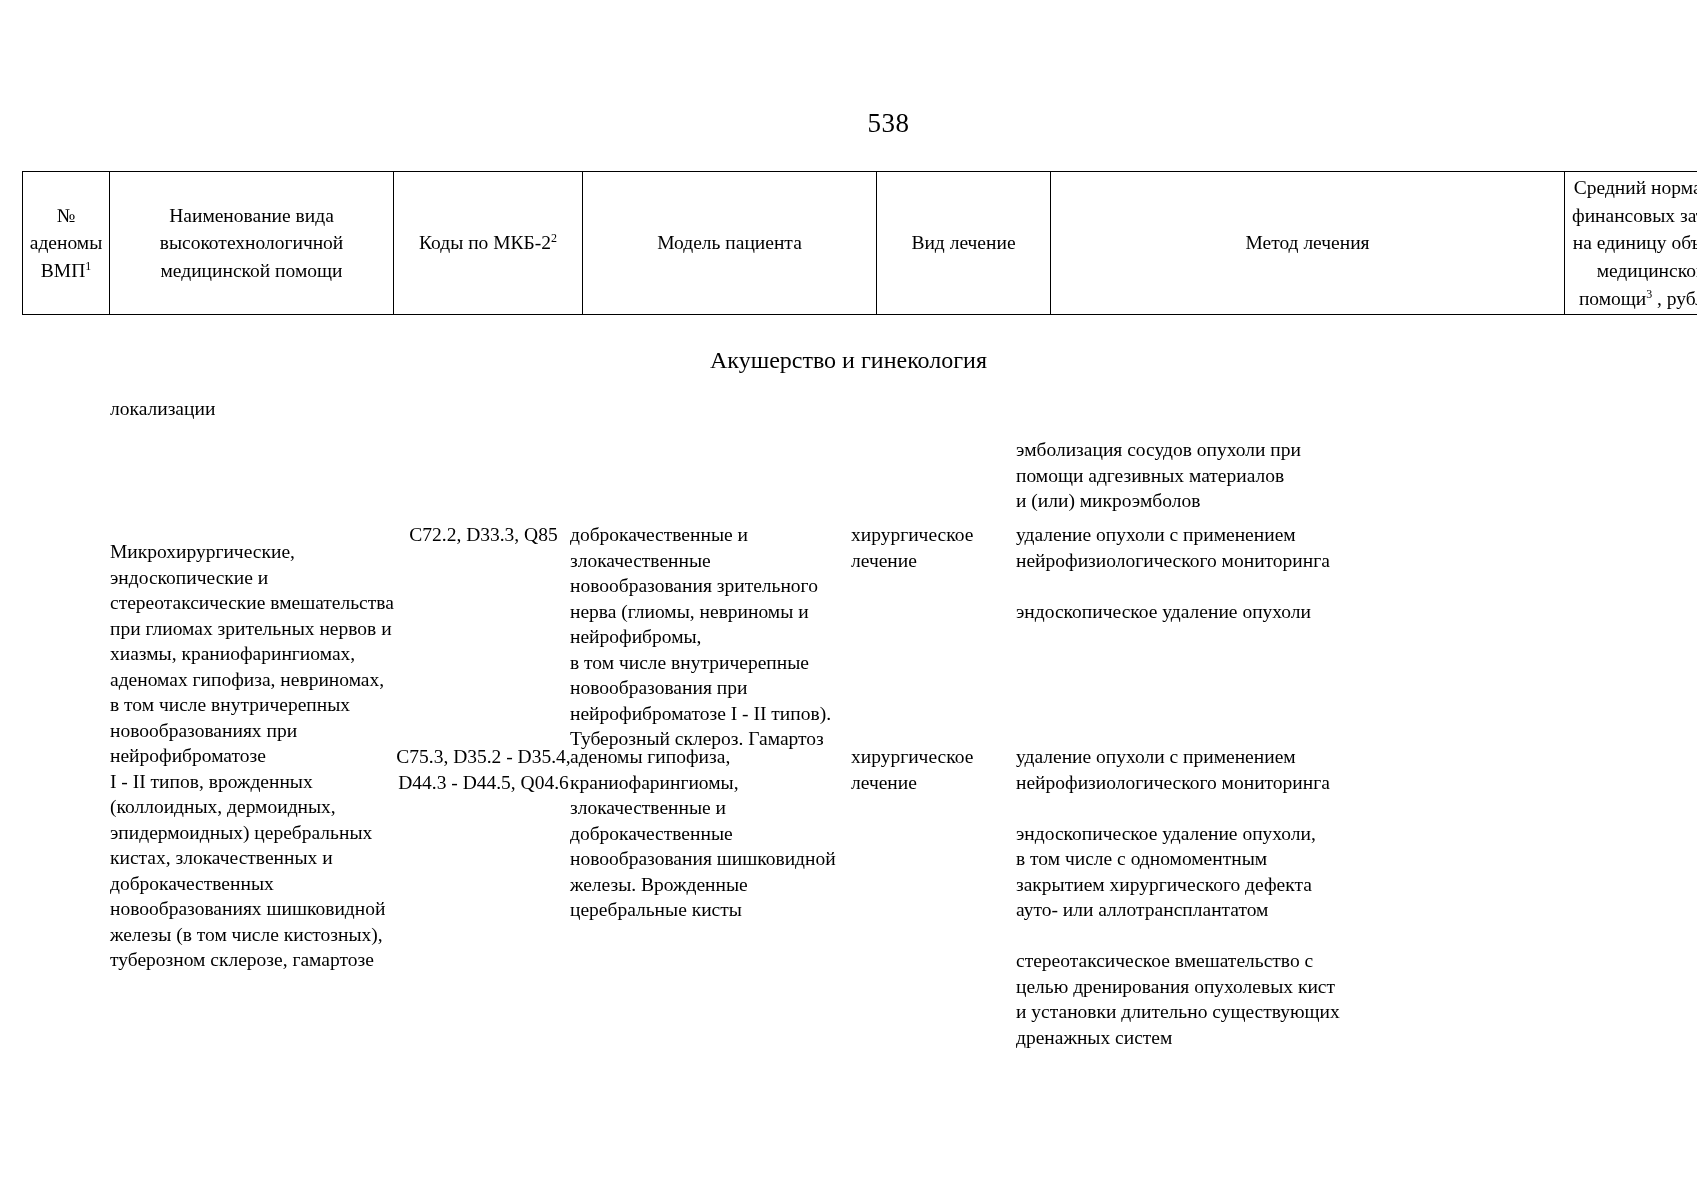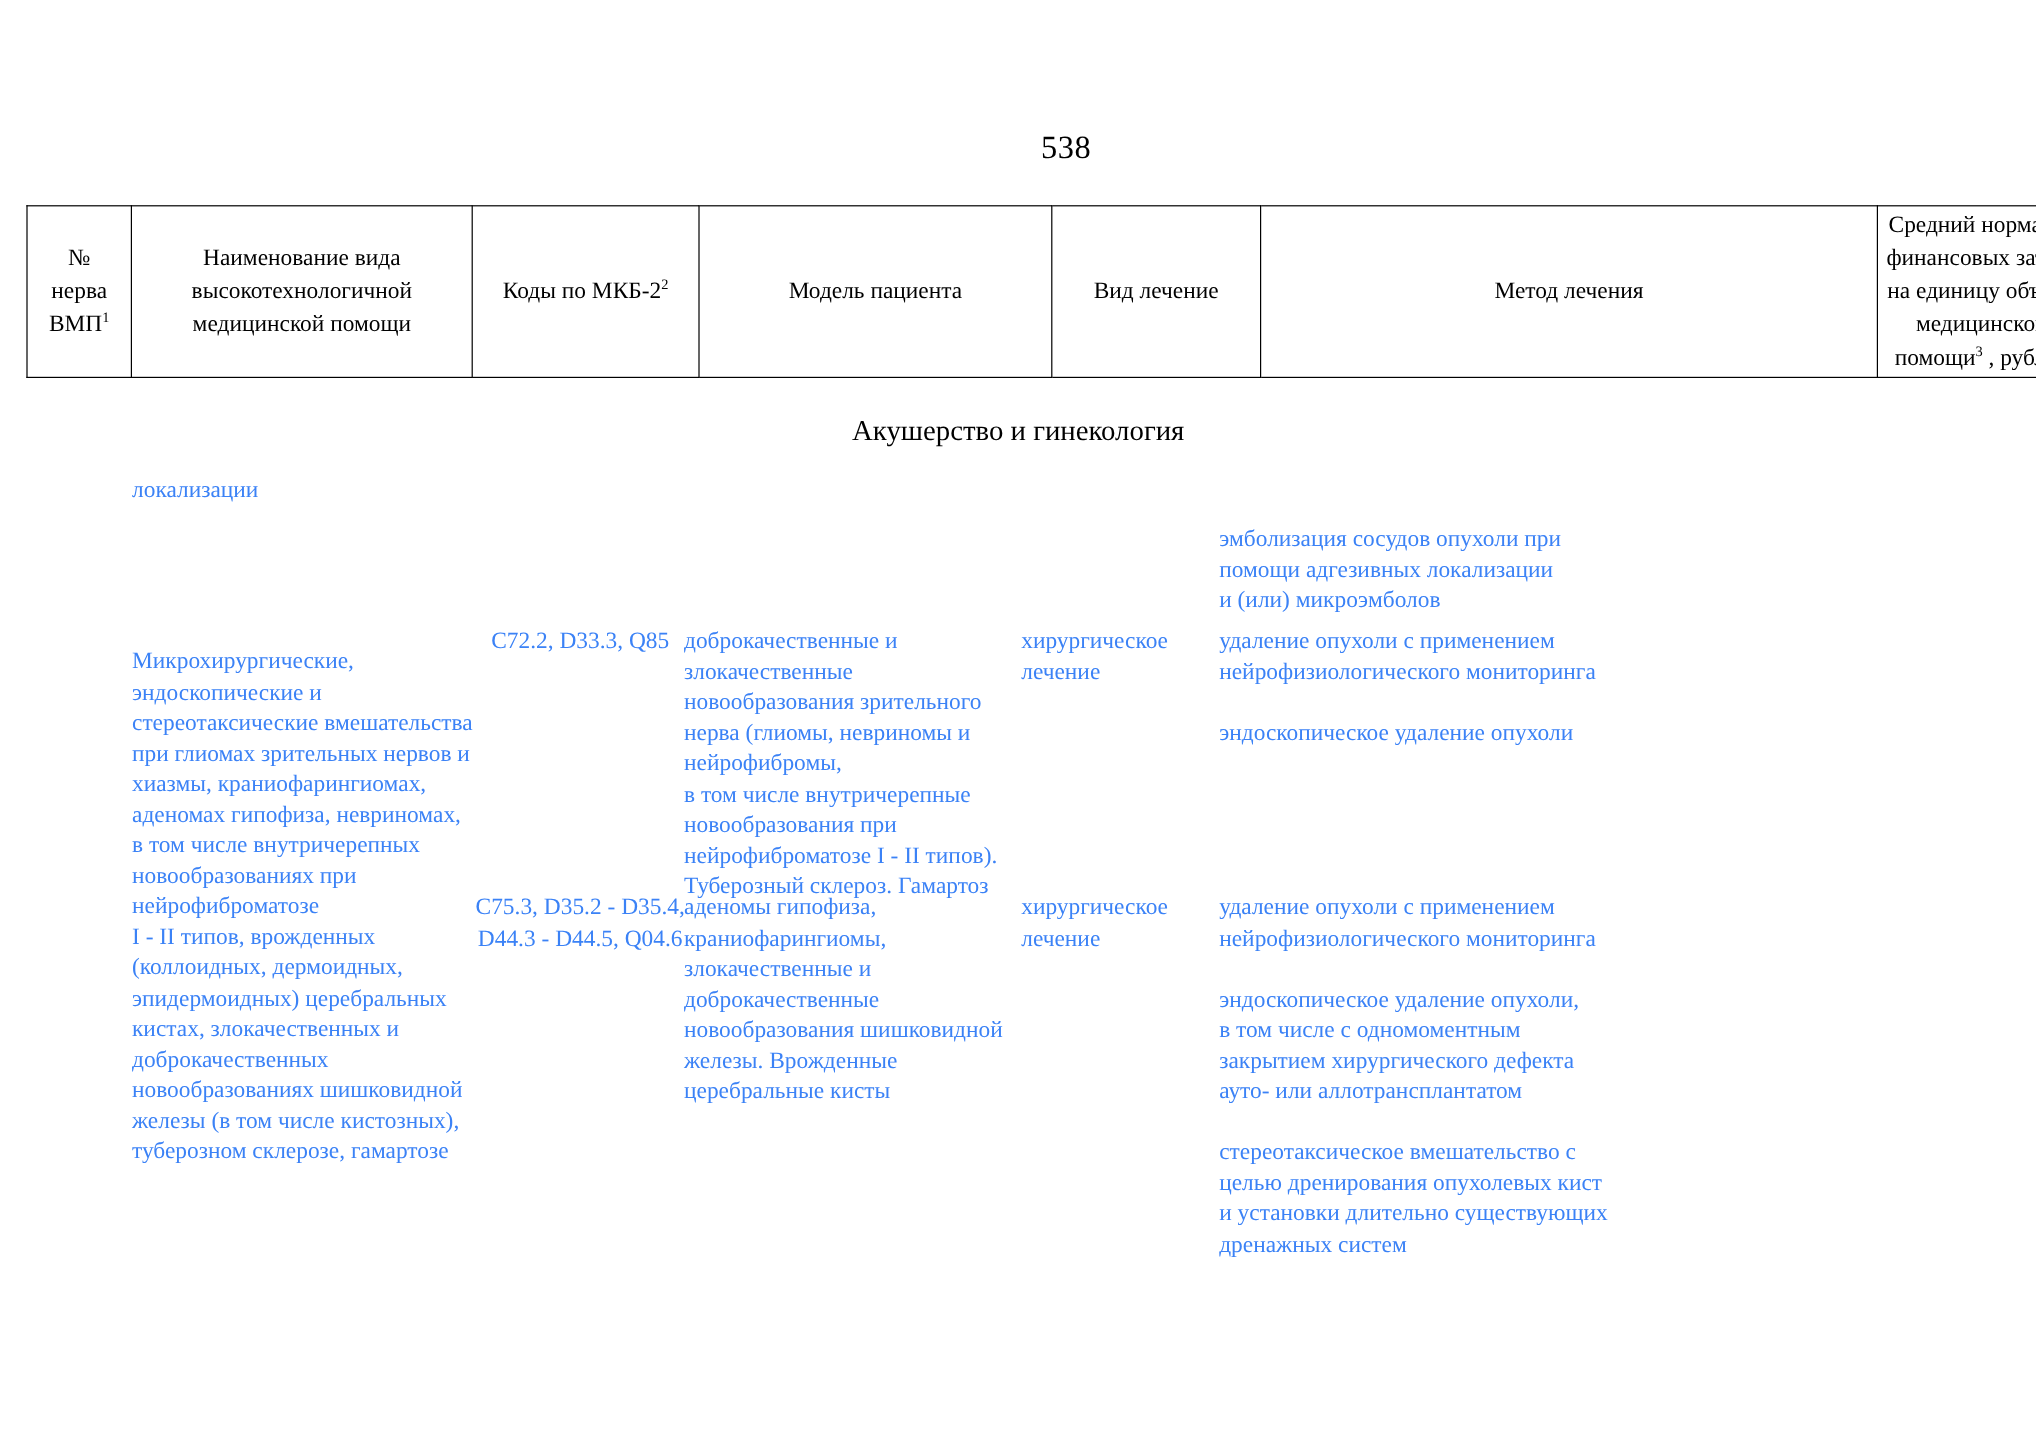--- a/index.html
+++ b/index.html
@@ -79,42 +79,42 @@
     font-family: "Liberation Serif", "DejaVu Serif", serif;
   }
 
   
   .blk {
     position: absolute;
     font-family: "Liberation Serif", "DejaVu Serif", serif;
     font-size: 19.5px;
     line-height: 25.5px;
     white-space: pre-line;
-    color: #3b82f6;
+    color: #000000;
   }
   .blk.left   { text-align: left; }
 
   
   .col-name   { left: 110px;  width: 300px; }
   .col-codes  { left: 396px;  width: 175px; text-align: center; }
   .col-model  { left: 570px;  width: 290px; }
   .col-kind   { left: 851px;  width: 160px; }
   .col-method { left: 1016px; width: 340px; }
 </style>
 </head>
 <body>
 
 <div class="page">
 
   <div class="page-number">538</div>
 
   <table class="header-table">
     <tbody>
         <tr>
-      <td class="hc1"><span>№</span><br><span>нерва</span><br><span>ВМП</span><span class="sup">1</span></td>
+      <td class="hc1"><span>№</span><br><span>аденомы</span><br><span>ВМП</span><span class="sup">1</span></td>
 
       <td class="hc2"><span style="white-space:pre-line">Наименование вида
 высокотехнологичной
 медицинской помощи</span></td>
 
       <td class="hc3"><span>Коды по МКБ-2</span><span class="sup">2</span></td>
 
       <td class="hc4"><span>Модель пациента</span></td>
 
       <td class="hc5"><span>Вид лечение</span></td>
@@ -129,21 +129,21 @@
     </tr>
   </tbody>
     </table>
 
   <div class="section-title">Акушерство и гинекология</div>
 
   <div class="blk col-name left" style="top:396px;">локализации</div>
 
 
   <div class="blk col-method left" style="top:437px;">эмболизация сосудов опухоли при
-помощи адгезивных локализации
+помощи адгезивных материалов
 и (или) микроэмболов</div>
 
   <div class="blk col-name left" style="top:522px;margin-top:17px;">Микрохирургические,
 эндоскопические и
 стереотаксические вмешательства
 при глиомах зрительных нервов и
 хиазмы, краниофарингиомах,
 аденомах гипофиза, невриномах,
 в том числе внутричерепных
 новообразованиях при

